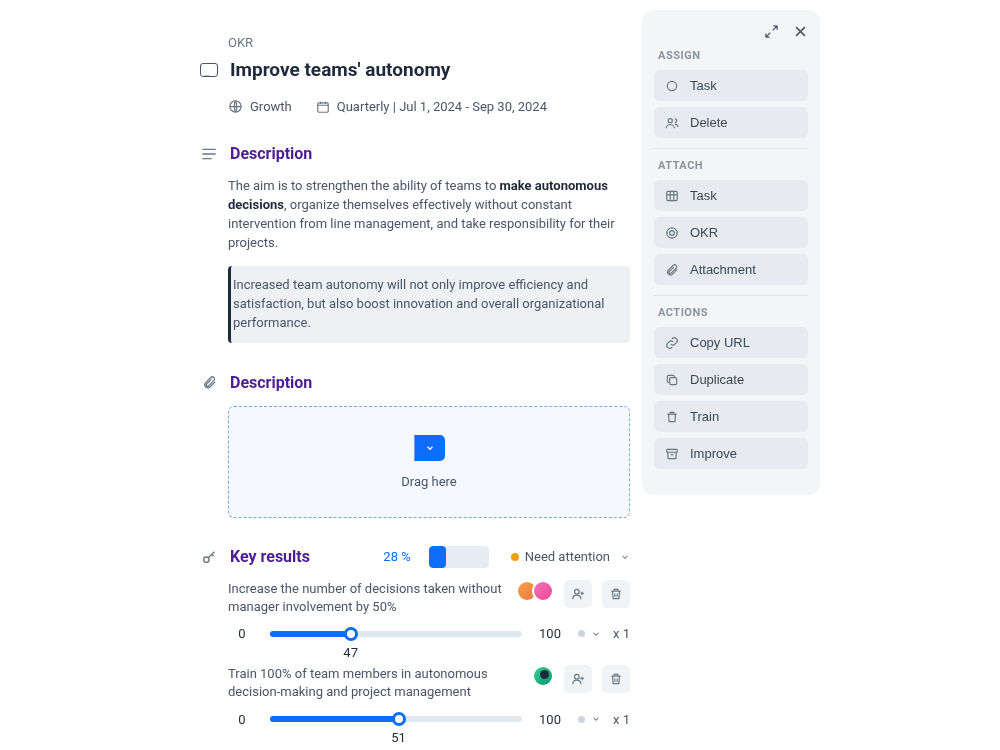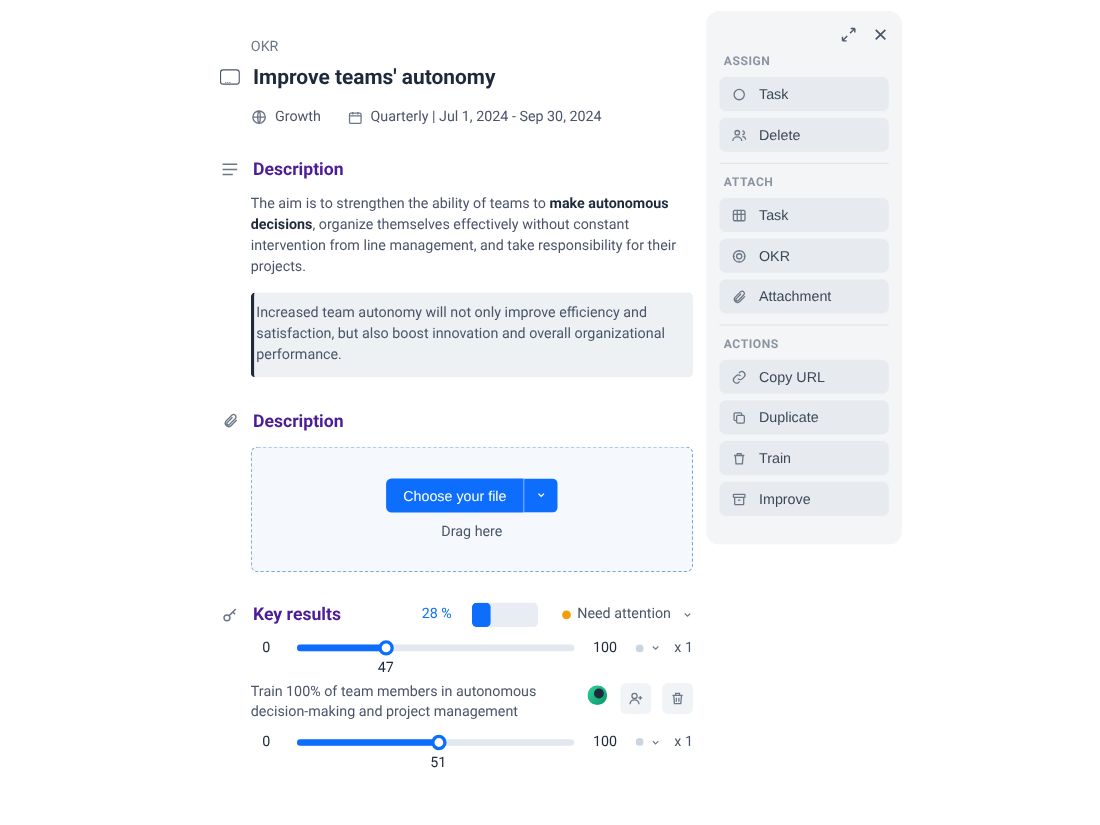--- a/index.html
+++ b/index.html
@@ -364,21 +364,20 @@
   <div class="section-head">
     <div class="section-icon">
       <svg width="15" height="15" viewBox="0 0 24 24" fill="none" stroke="currentColor" stroke-width="2">
           <path d="M21 11l-8.5 8.5a5 5 0 01-7-7L14 4a3.5 3.5 0 015 5l-8.5 8.5a2 2 0 01-3-3L15 7"></path>
         </svg>
     </div>
     <div class="section-title">Description</div>
   </div>
   <div class="attach-zone">
     <div class="attach-btn-group">
-      <button class="attach-btn">Choose your file</button>
       <button class="attach-btn-drop">
         <svg width="10" height="10" viewBox="0 0 24 24" fill="none" stroke="currentColor" stroke-width="3">
             <path d="M6 9l6 6 6-6"></path>
           </svg>
       </button>
     </div>
     <div class="drag-label">Drag here</div>
   </div>
 
   <div class="kr-head">
@@ -399,20 +398,38 @@
       <span class="chev-down">
         <svg width="10" height="10" viewBox="0 0 24 24" fill="none" stroke="currentColor" stroke-width="2.5">
             <path d="M6 9l6 6 6-6"></path>
           </svg>
       </span>
     </div>
   </div>
 
   <div id="kr-container">
       <div class="kr-item">
+        <div class="kr-item-top">
+          <div class="kr-item-title">Increase the number of decisions taken without manager involvement by 50%</div>
+          <div class="kr-avatars">
+            <span class="avatar a1"></span>
+            <span class="avatar a2"></span>
+          </div>
+          <button class="icon-btn">
+            <svg width="14" height="14" viewBox="0 0 24 24" fill="none" stroke="currentColor" stroke-width="2">
+              <circle cx="10" cy="8" r="4"></circle>
+              <path d="M3 21c0-4 3-7 7-7s7 3 7 7M19 8v6M16 11h6"></path>
+            </svg>
+          </button>
+          <button class="icon-btn">
+            <svg width="14" height="14" viewBox="0 0 24 24" fill="none" stroke="currentColor" stroke-width="2">
+              <path d="M4 7h16M9 7V4h6v3M6 7l1 13h10l1-13M10 11v6M14 11v6"></path>
+            </svg>
+          </button>
+        </div>
         <div class="kr-slider-row">
           <div class="sl-min">0</div>
           <div class="slider">
             <div class="slider-fill" style="width: 32%;"></div>
             <div class="slider-thumb" style="left: 32%;"></div>
             <div class="slider-val" style="left: 32%;">47</div>
           </div>
           <div class="sl-max">100</div>
           <div class="kr-right">
             <span class="dot-gray"></span>

